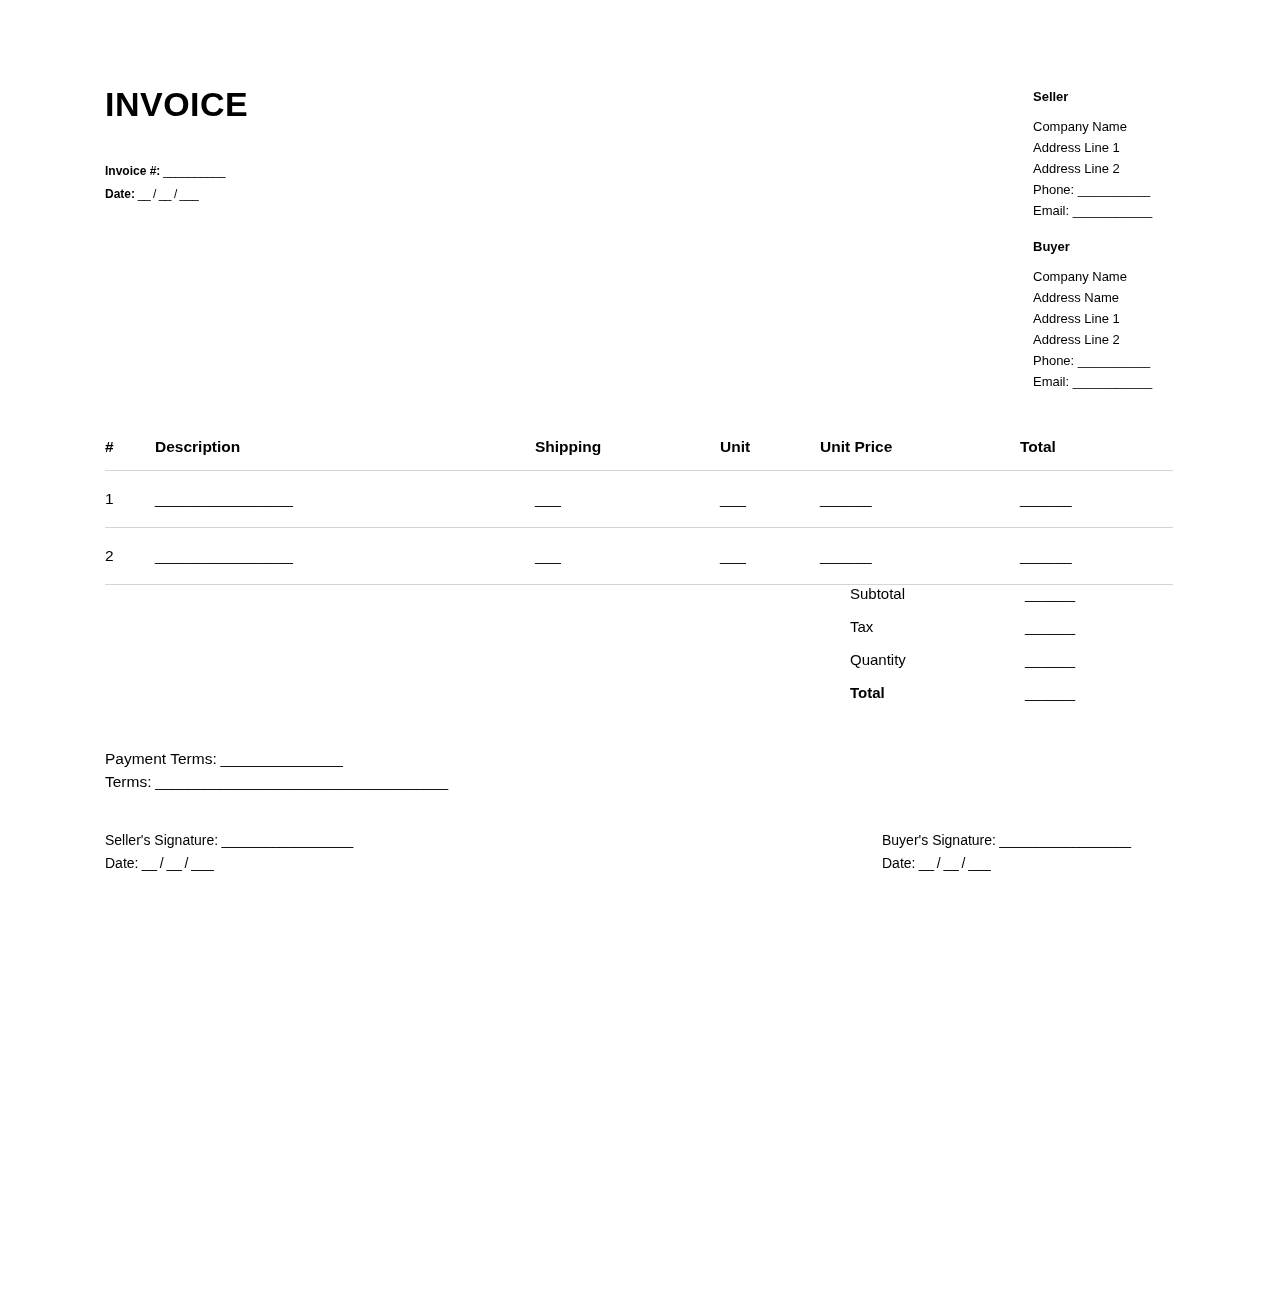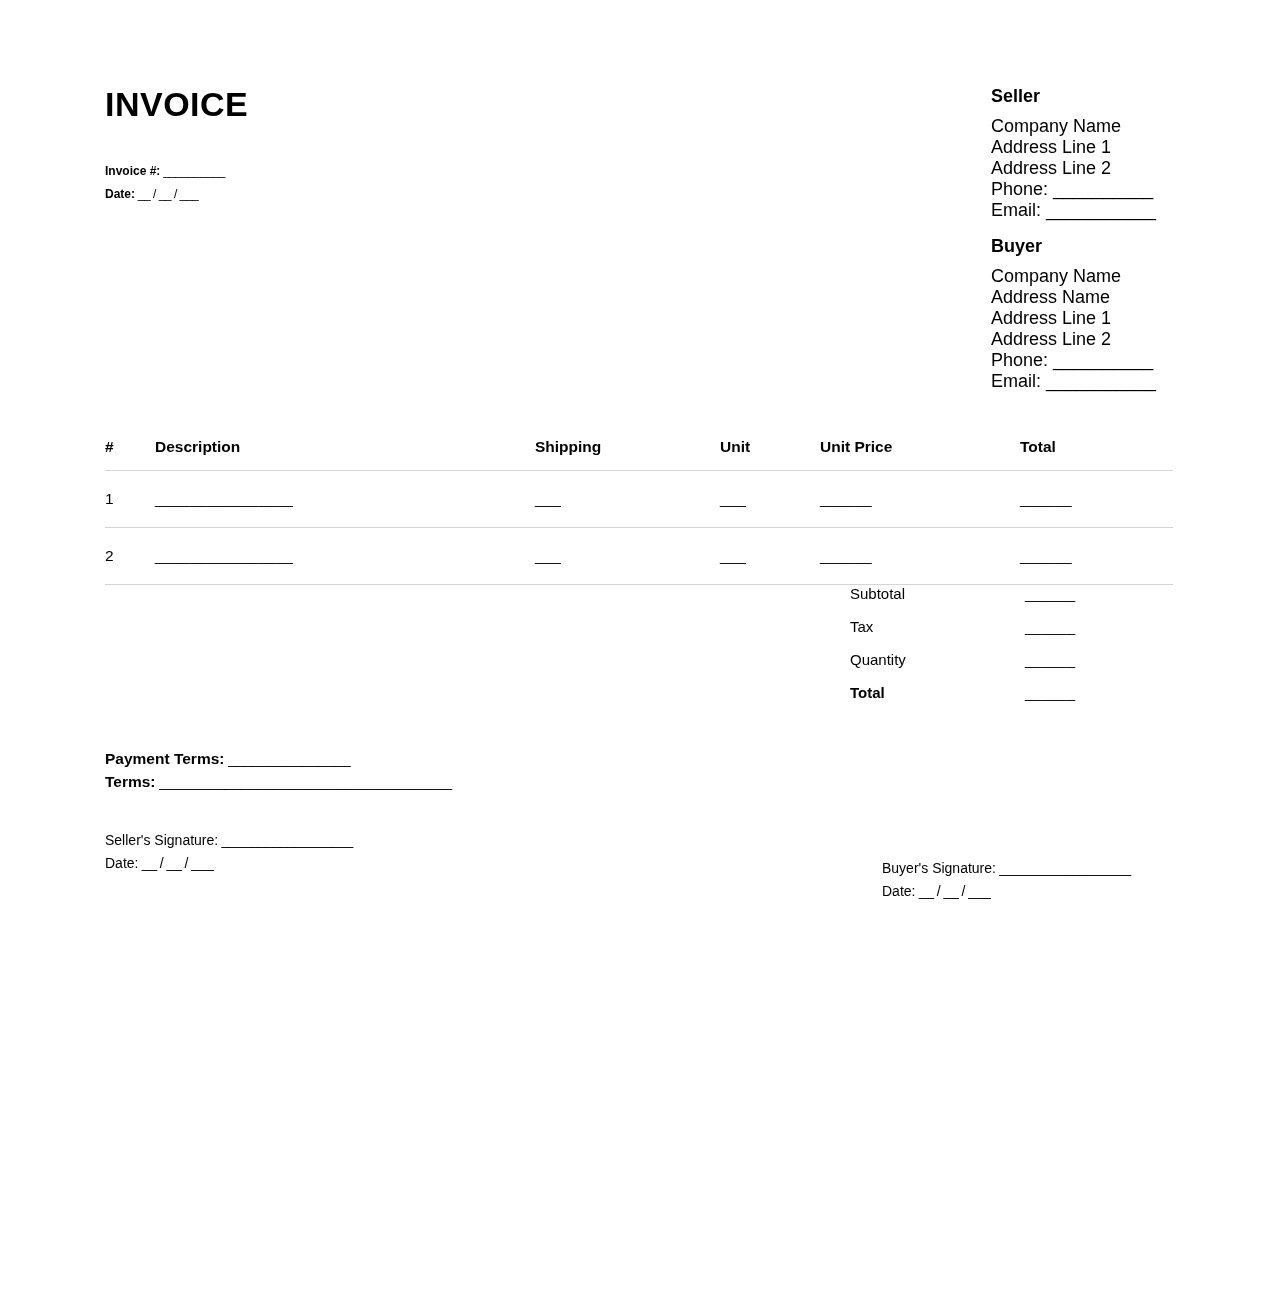--- a/index.html
+++ b/index.html
@@ -39,22 +39,22 @@
     font-size: 12px;
     line-height: 23px;
   }
   .meta-line { white-space: pre; }
   .meta-label { font-weight: bold; }
   .blank { letter-spacing: -0.5px; }
 
   
   .party {
     position: absolute;
-    left: 991px;
-    font-size: 18px;
+    left: 1033px;
+    font-size: 13px;
     line-height: 21px;
   }
   .party-seller { top: 86px; }
   .party-buyer  { top: 236px; }
   .party-heading {
     font-weight: bold;
     margin-bottom: 9px;
   }
   .party-line { white-space: pre; }
 
@@ -107,30 +107,30 @@
 
   
   .terms {
     position: absolute;
     left: 105px;
     top: 747px;
     font-size: 15.5px;
     line-height: 23px;
   }
   .terms-line { white-space: pre; }
-  .terms-label { font-weight: bold; }
+  .terms-label { font-weight: normal; }
 
   
   .sig {
     position: absolute;
     font-size: 14px;
     line-height: 23px;
   }
   .sig-seller { left: 105px; top: 829px; }
-  .sig-buyer  { left: 882px; top: 829px; margin-top: 28px; }
+  .sig-buyer  { left: 882px; top: 829px; }
   .sig-line { white-space: pre; }
 </style>
 </head>
 <body>
 
 <div class="page">
 
   <div class="doc-title">INVOICE</div>
 
   <div class="meta-block">

